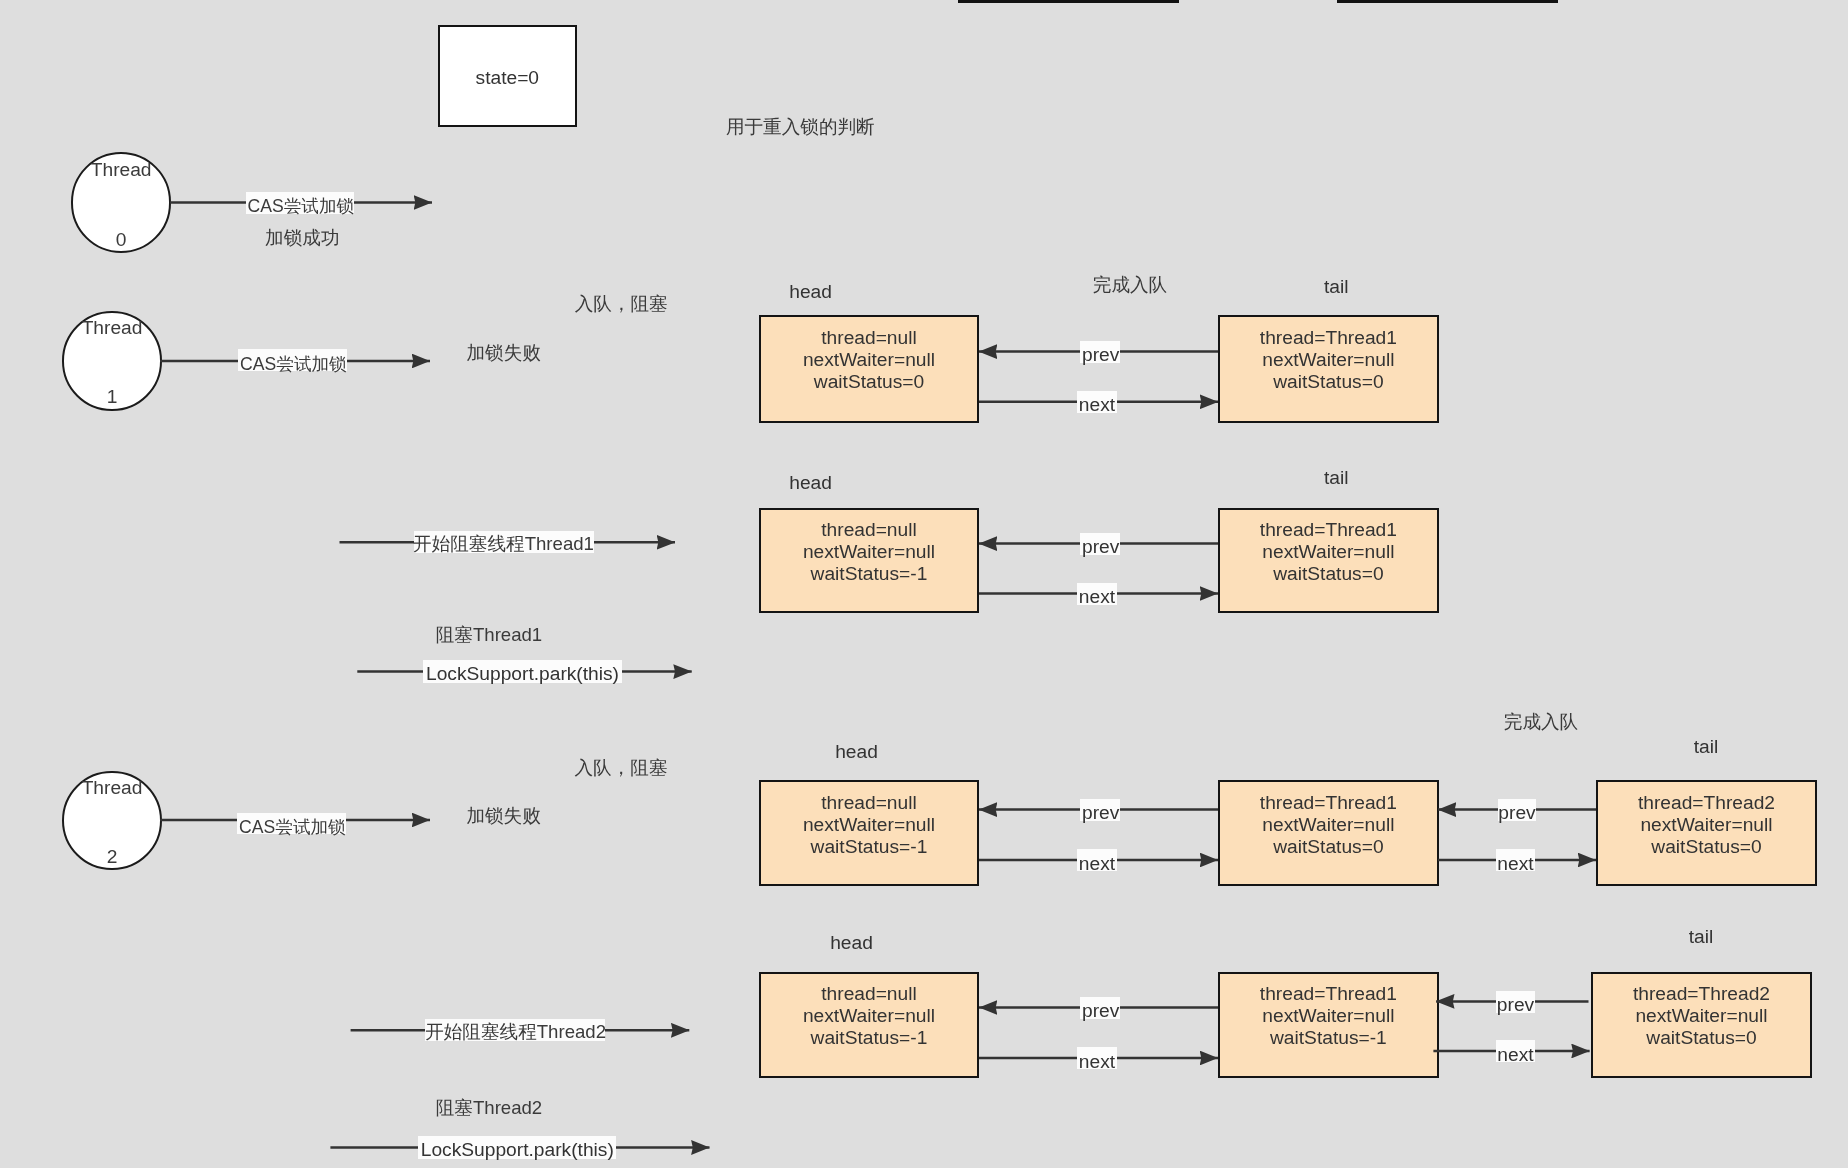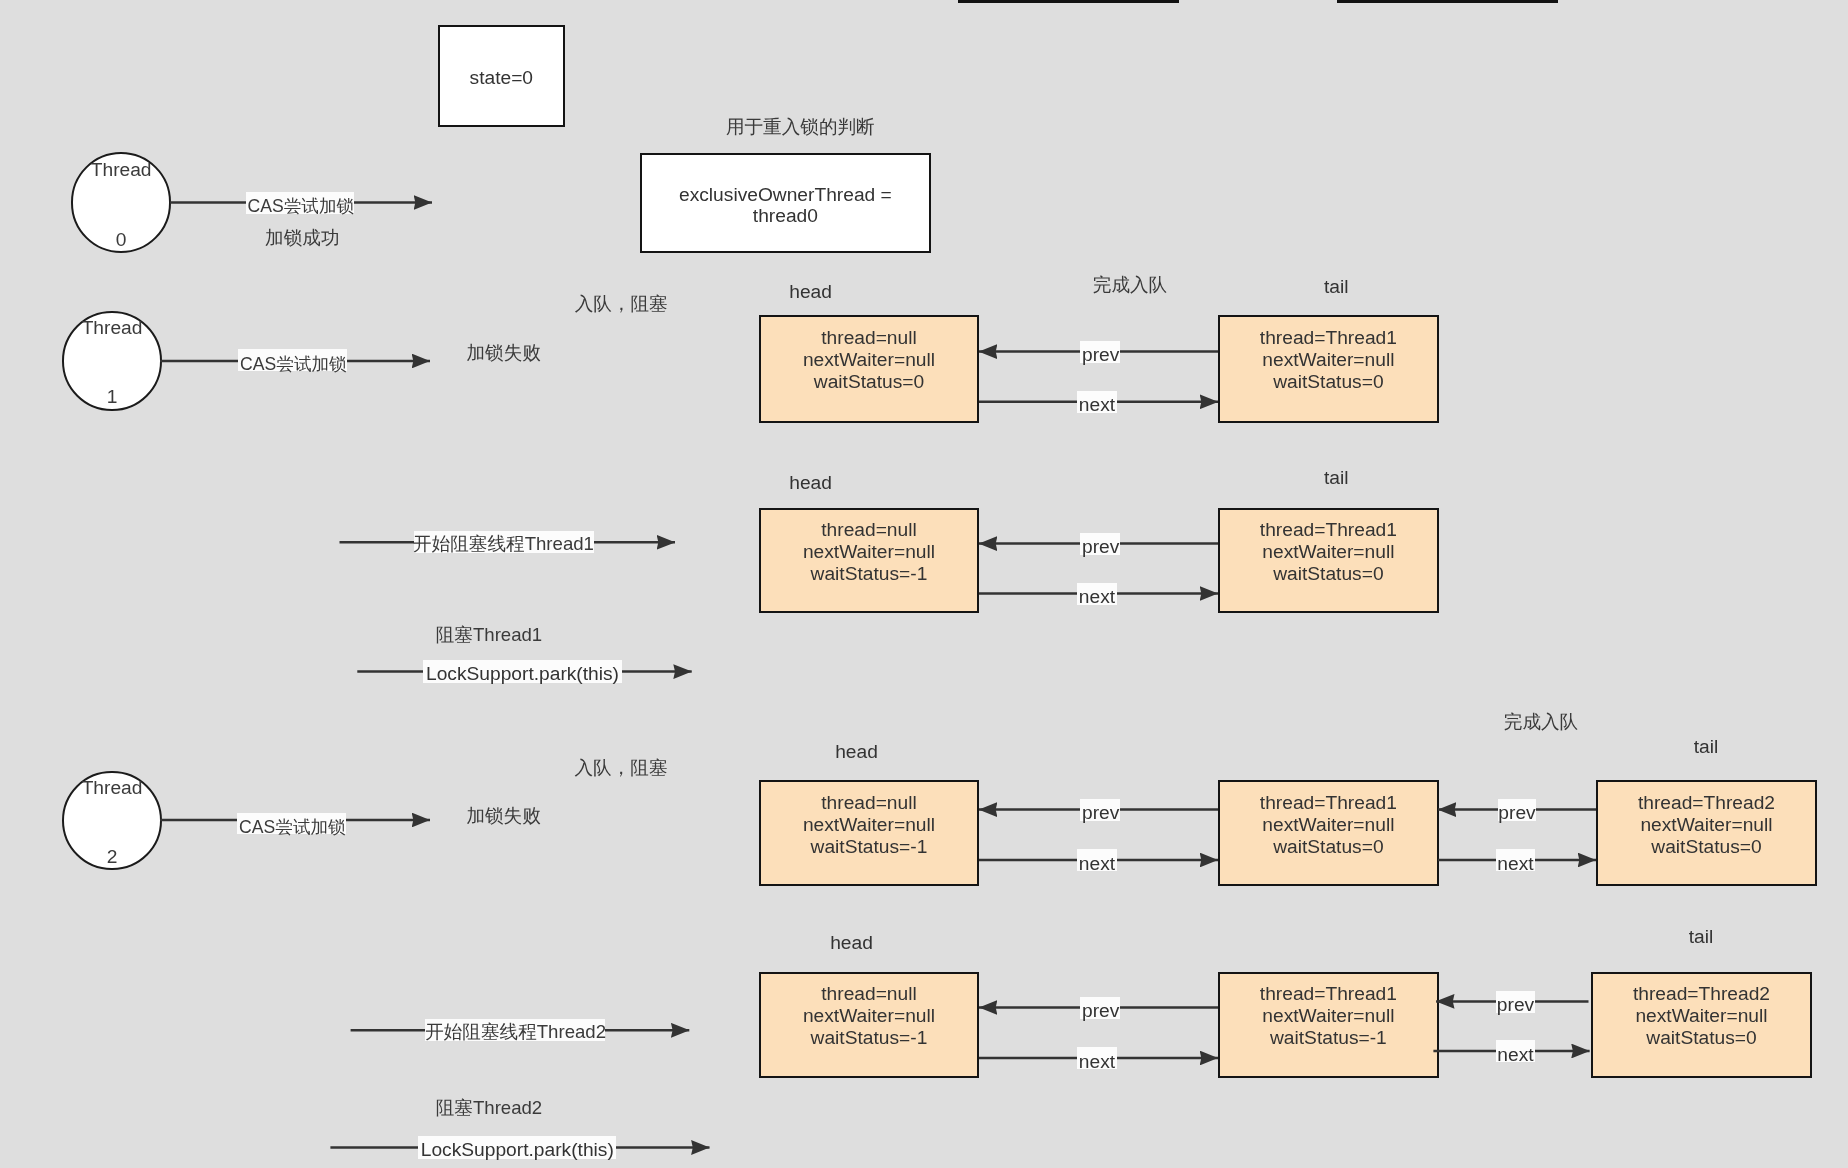--- a/index.html
+++ b/index.html
@@ -66,26 +66,22 @@
       <span>0</span>
     </div>
 <div class="circ" style="left:62.3px;top:311.0px;width:99.5px;height:99.5px;">
       <span>Thread</span>
       <span>1</span>
     </div>
 <div class="circ" style="left:62.3px;top:770.9px;width:99.5px;height:99.5px;">
       <span>Thread</span>
       <span>2</span>
     </div>
-<div class="node white l1" style="left:437.8px;top:25.2px;width:127px;height:101.8px;">
+<div class="node white l1" style="left:437.8px;top:25.2px;width:139px;height:101.8px;">
       <span>state=0</span>
-    </div>
-<div class="node white l2" style="left:640.2px;top:152.6px;width:290.4px;height:100.8px;">
-      <span>exclusiveOwnerThread =</span>
-      <span>thread0</span>
     </div>
 <div class="node orange l3" style="left:758.7px;top:314.8px;width:220.6px;height:108.7px;">
       <span>thread=null</span>
       <span>nextWaiter=null</span>
       <span>waitStatus=0</span>
     </div>
 <div class="node orange l3" style="left:1218.1px;top:314.8px;width:220.6px;height:108.7px;">
       <span>thread=Thread1</span>
       <span>nextWaiter=null</span>
       <span>waitStatus=0</span>

